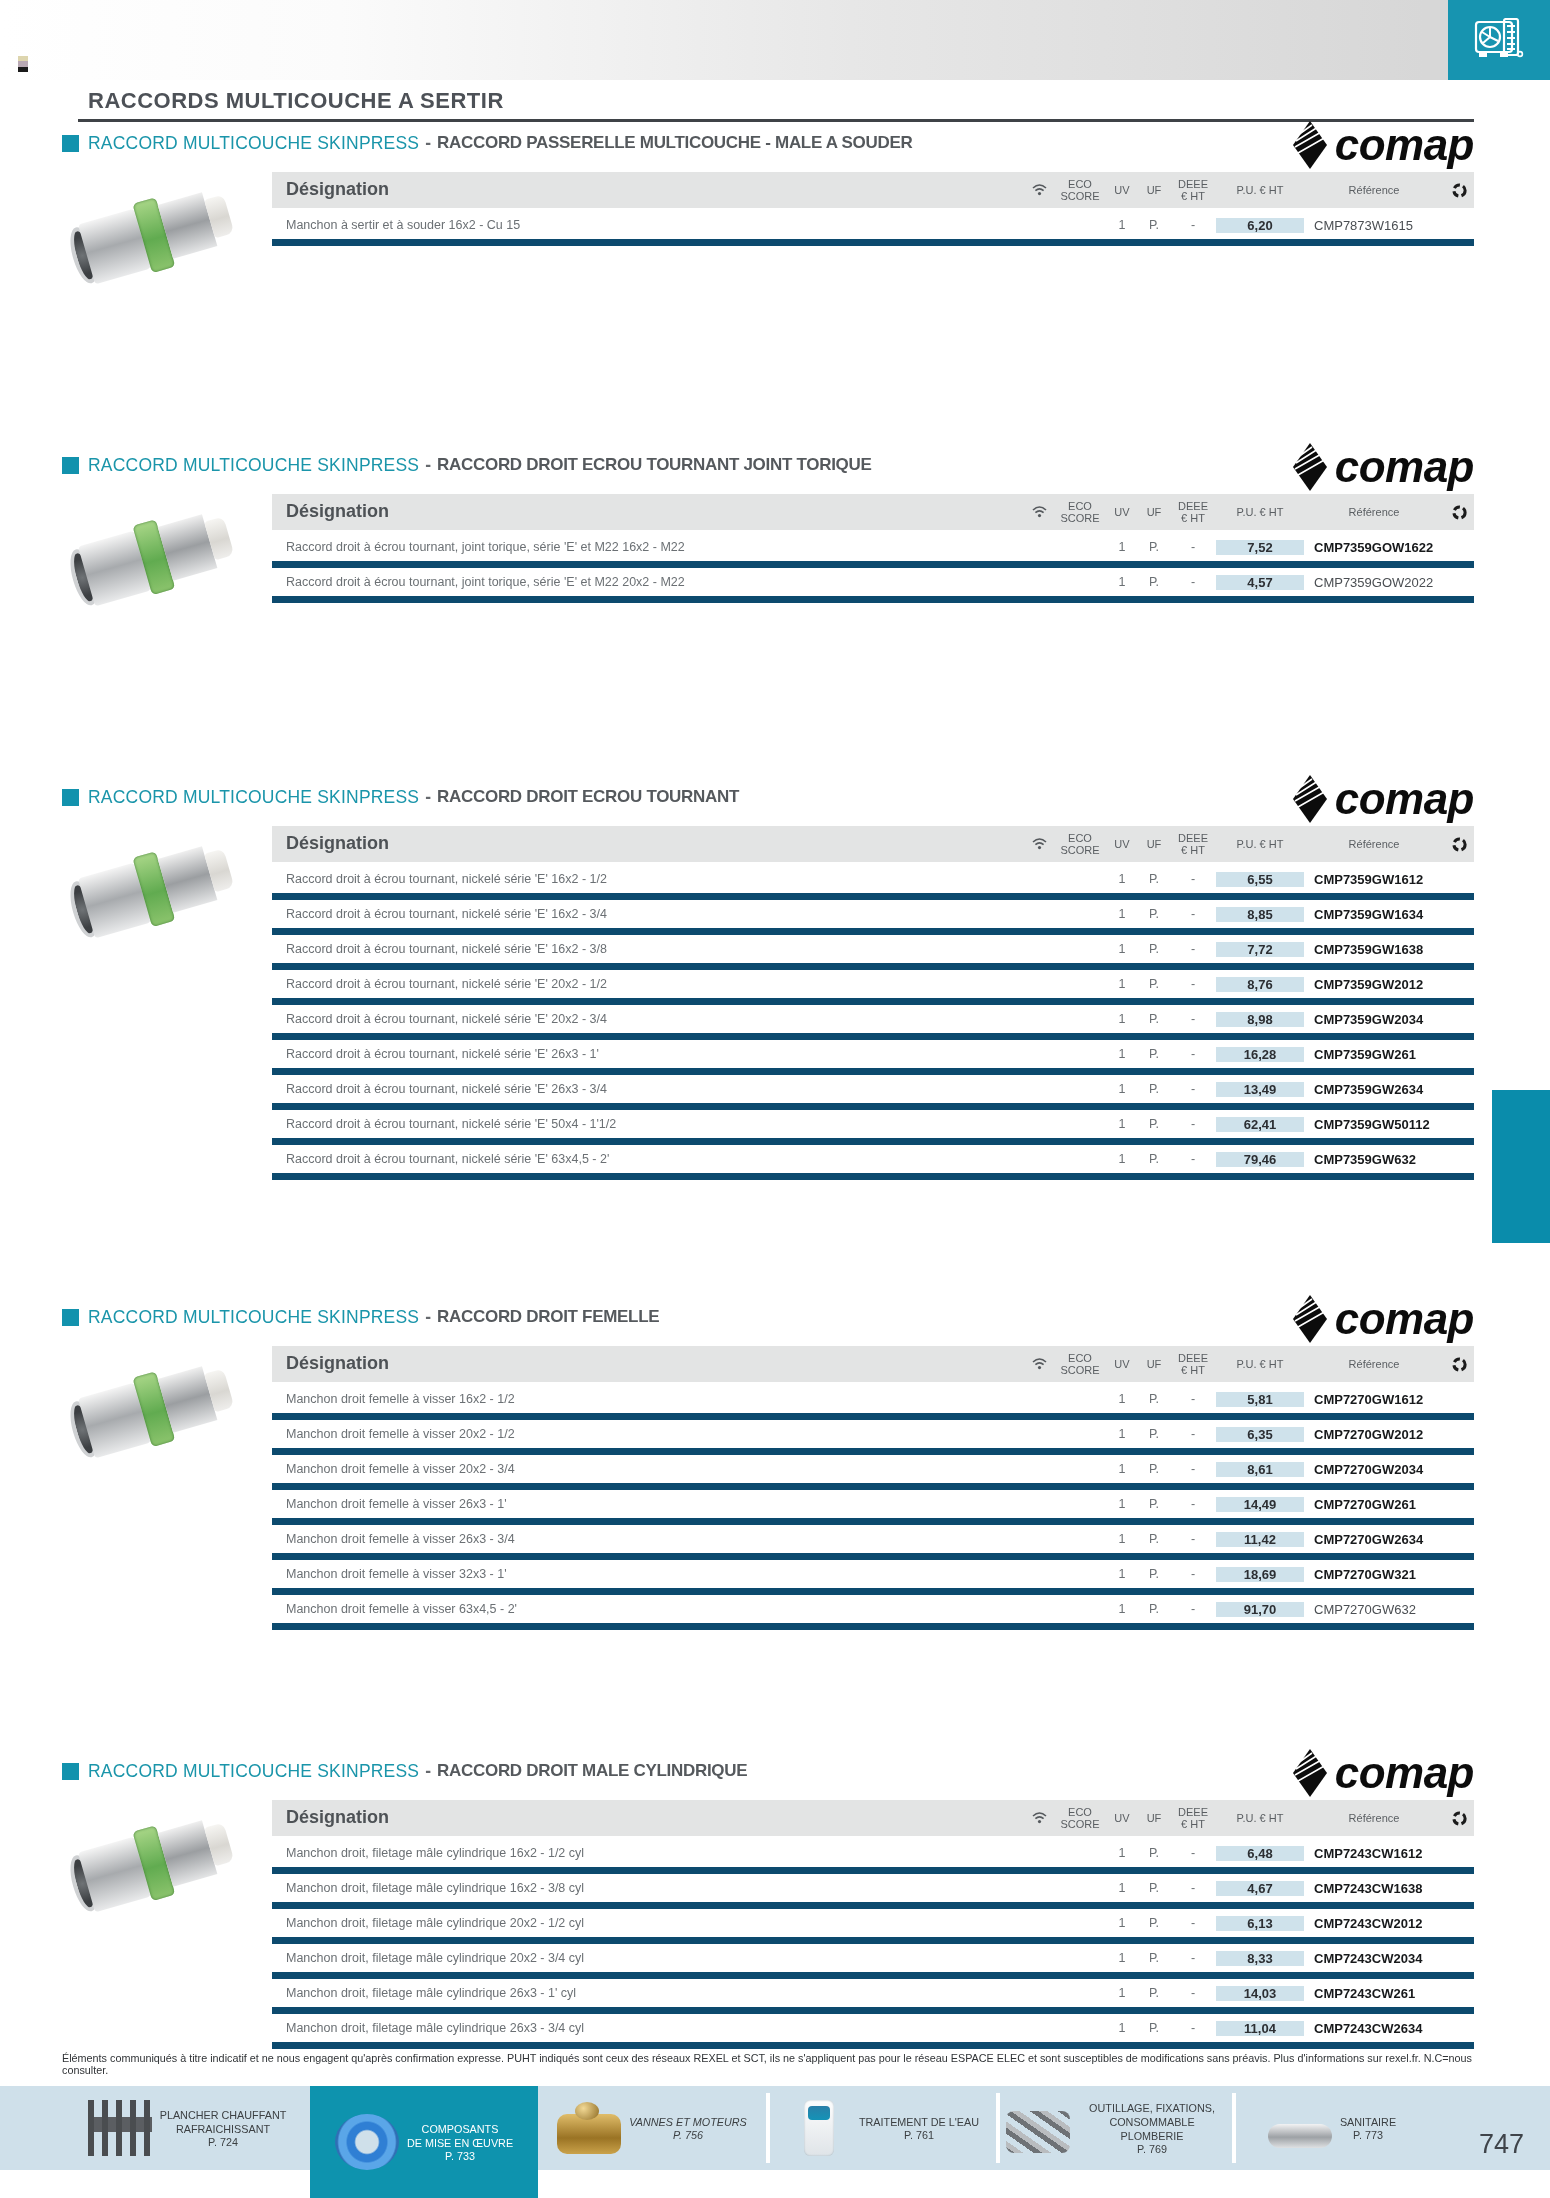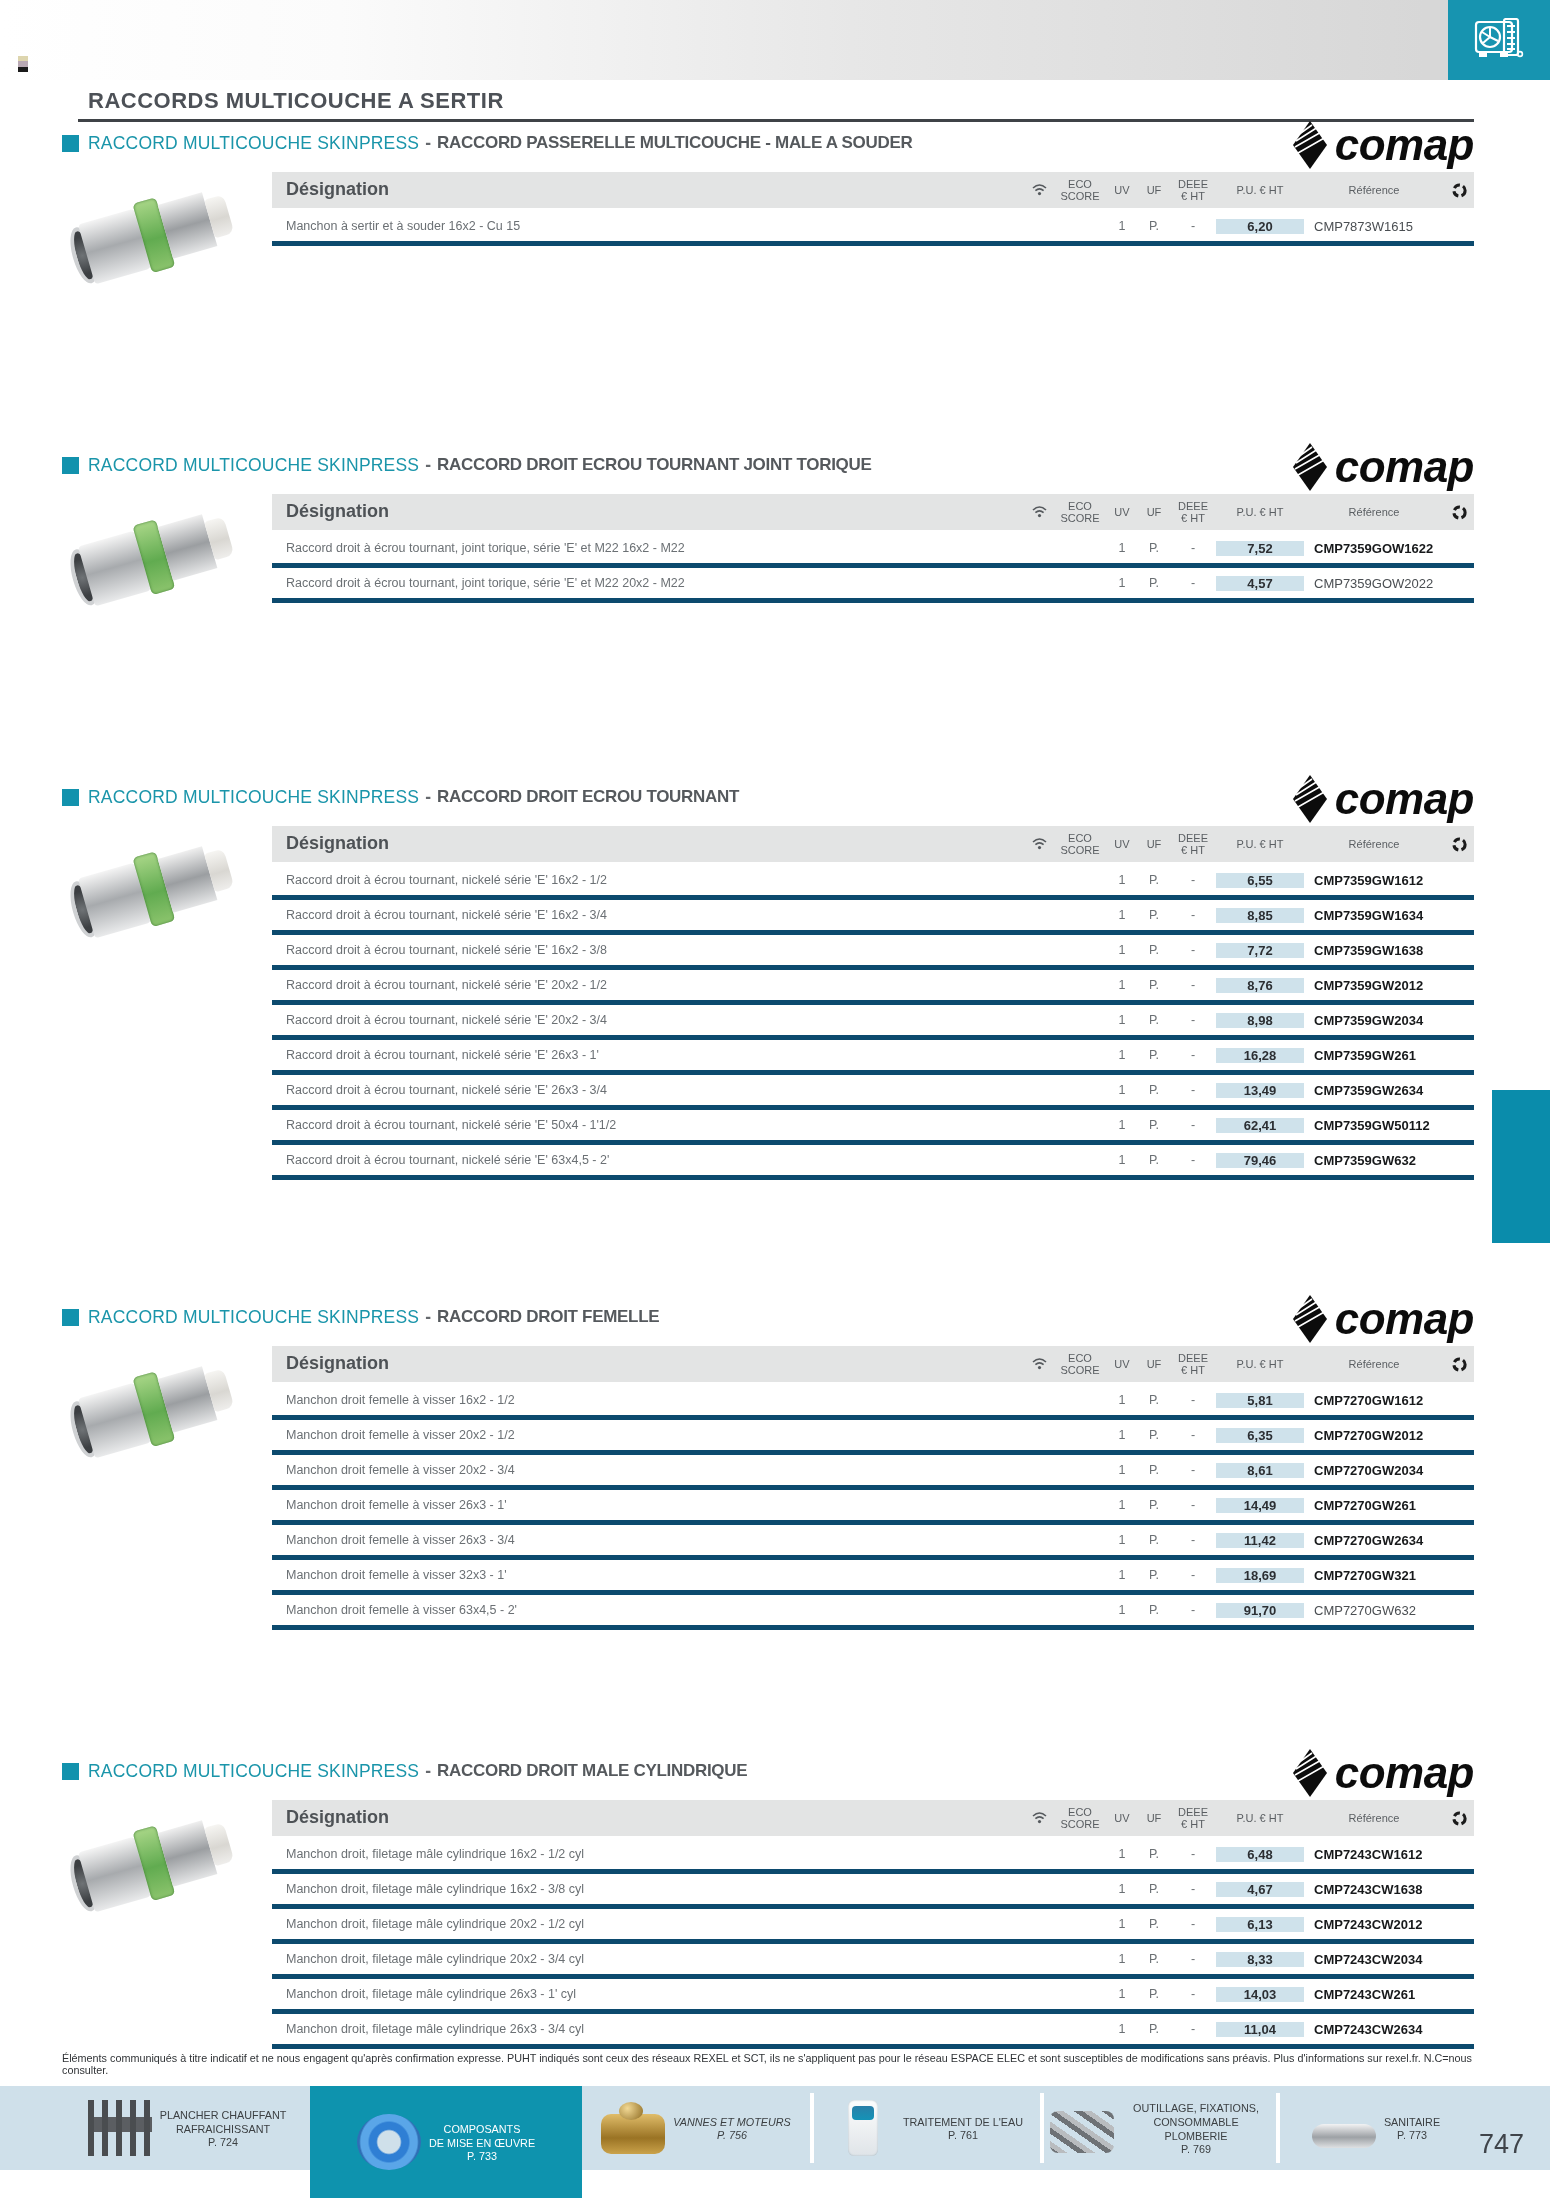--- a/index.html
+++ b/index.html
@@ -55,21 +55,21 @@
     background:linear-gradient(180deg,#f4f4f4,#a7aaad 48%,#e9eaeb); border-radius:4px; }
   .fit-ring{ width:24px; height:72px; flex:none; border-radius:5px;
     background:linear-gradient(180deg,#a8d687,#61ab50 55%,#8cc46d); box-shadow:inset 0 0 3px #3f7a35; }
   .fit-body{ width:46px; height:56px; flex:none; background:linear-gradient(180deg,#efefef,#9b9ea1 50%,#e4e5e6); }
   .fit-tip{ width:20px; height:40px; flex:none; border-radius:4px 8px 8px 4px;
     background:linear-gradient(180deg,#f6f5f2,#d9d7d2 55%,#efeeec); }
 
   
   .ptable{ flex:1; margin-left:10px; }
   .t-head{ display:flex; align-items:center; height:36px; background:#e3e4e4; }
-  .t-row{ display:flex; align-items:center; height:35px; border-bottom:5px solid #0c4a6e; background:#ffffff; }
+  .t-row{ display:flex; align-items:center; height:35px; border-bottom:7px solid #0c4a6e; background:#ffffff; }
   .t-rows{ margin-top:3px; }
   .c{ flex:none; display:flex; align-items:center; justify-content:center; text-align:center; }
   .c-desig{ flex:1; justify-content:flex-start; text-align:left; padding-left:14px; }
   .c-wifi{ width:30px; } .c-eco{ width:52px; } .c-uv{ width:32px; } .c-uf{ width:32px; }
   .c-deee{ width:46px; } .c-pu{ width:88px; } .c-ref{ width:140px; justify-content:flex-start; text-align:left; padding-left:10px; }
   .c-rec{ width:30px; }
   .t-head .c{ font-size:11px; color:#5a5e62; line-height:1.1; white-space:pre-line; }
   .t-head .c-desig{ font-size:18px; font-weight:700; color:#4e5256; }
   .t-row .c{ font-size:12.5px; color:#6b7074; }
   .t-row .c-pu{ background:#cfe2eb; font-weight:700; color:#2c2f33; font-size:13px; }
@@ -78,21 +78,21 @@
 
   
   .side-tab{ position:absolute; right:0; top:1090px; width:58px; height:153px; background:#0a8cab; }
 
   
   .disclaimer{ position:absolute; left:62px; top:2052px; width:1412px; font-size:10.8px; color:#303336; }
 
   
   .footer{ position:absolute; left:0; top:2086px; width:1550px; height:84px; background:#cfe0ea; display:flex; padding-left:64px; }
   .cat{ display:flex; align-items:center; justify-content:center; gap:8px; height:84px; padding:0 6px; position:relative; }
-  .cat-1{ width:246px; } .cat-2{ width:272px; } .cat-3{ width:228px;font-style:italic; } .cat-4{ width:226px; }
+  .cat-1{ width:246px; } .cat-2{ width:228px; } .cat-3{ width:228px;font-style:italic; } .cat-4{ width:226px; }
   .cat-5{ width:232px;justify-content:space-between; } .cat-6{ width:192px; }
   .cat.active{ background:#0e93ae; height:112px; }
   .cat.active .cat-label, .cat.active .cat-page{ color:#ffffff; }
   .cat-divider{ width:4px; height:70px; background:#ffffff; align-self:center; }
   .cat-label{ font-size:10.8px; color:#3c4043; text-align:center; line-height:1.3; white-space:pre-line; }
   .cat-page{ font-size:10.8px; color:#3c4043; text-align:center; }
   .cat-icon{ width:64px; height:56px; flex:none; position:relative; }
   .manifold-image{ background:
       repeating-linear-gradient(90deg,#4a4d50 0 6px,transparent 6px 14px),
       linear-gradient(180deg,transparent 30%, #5b5e62 30% 58%, transparent 58%); }

